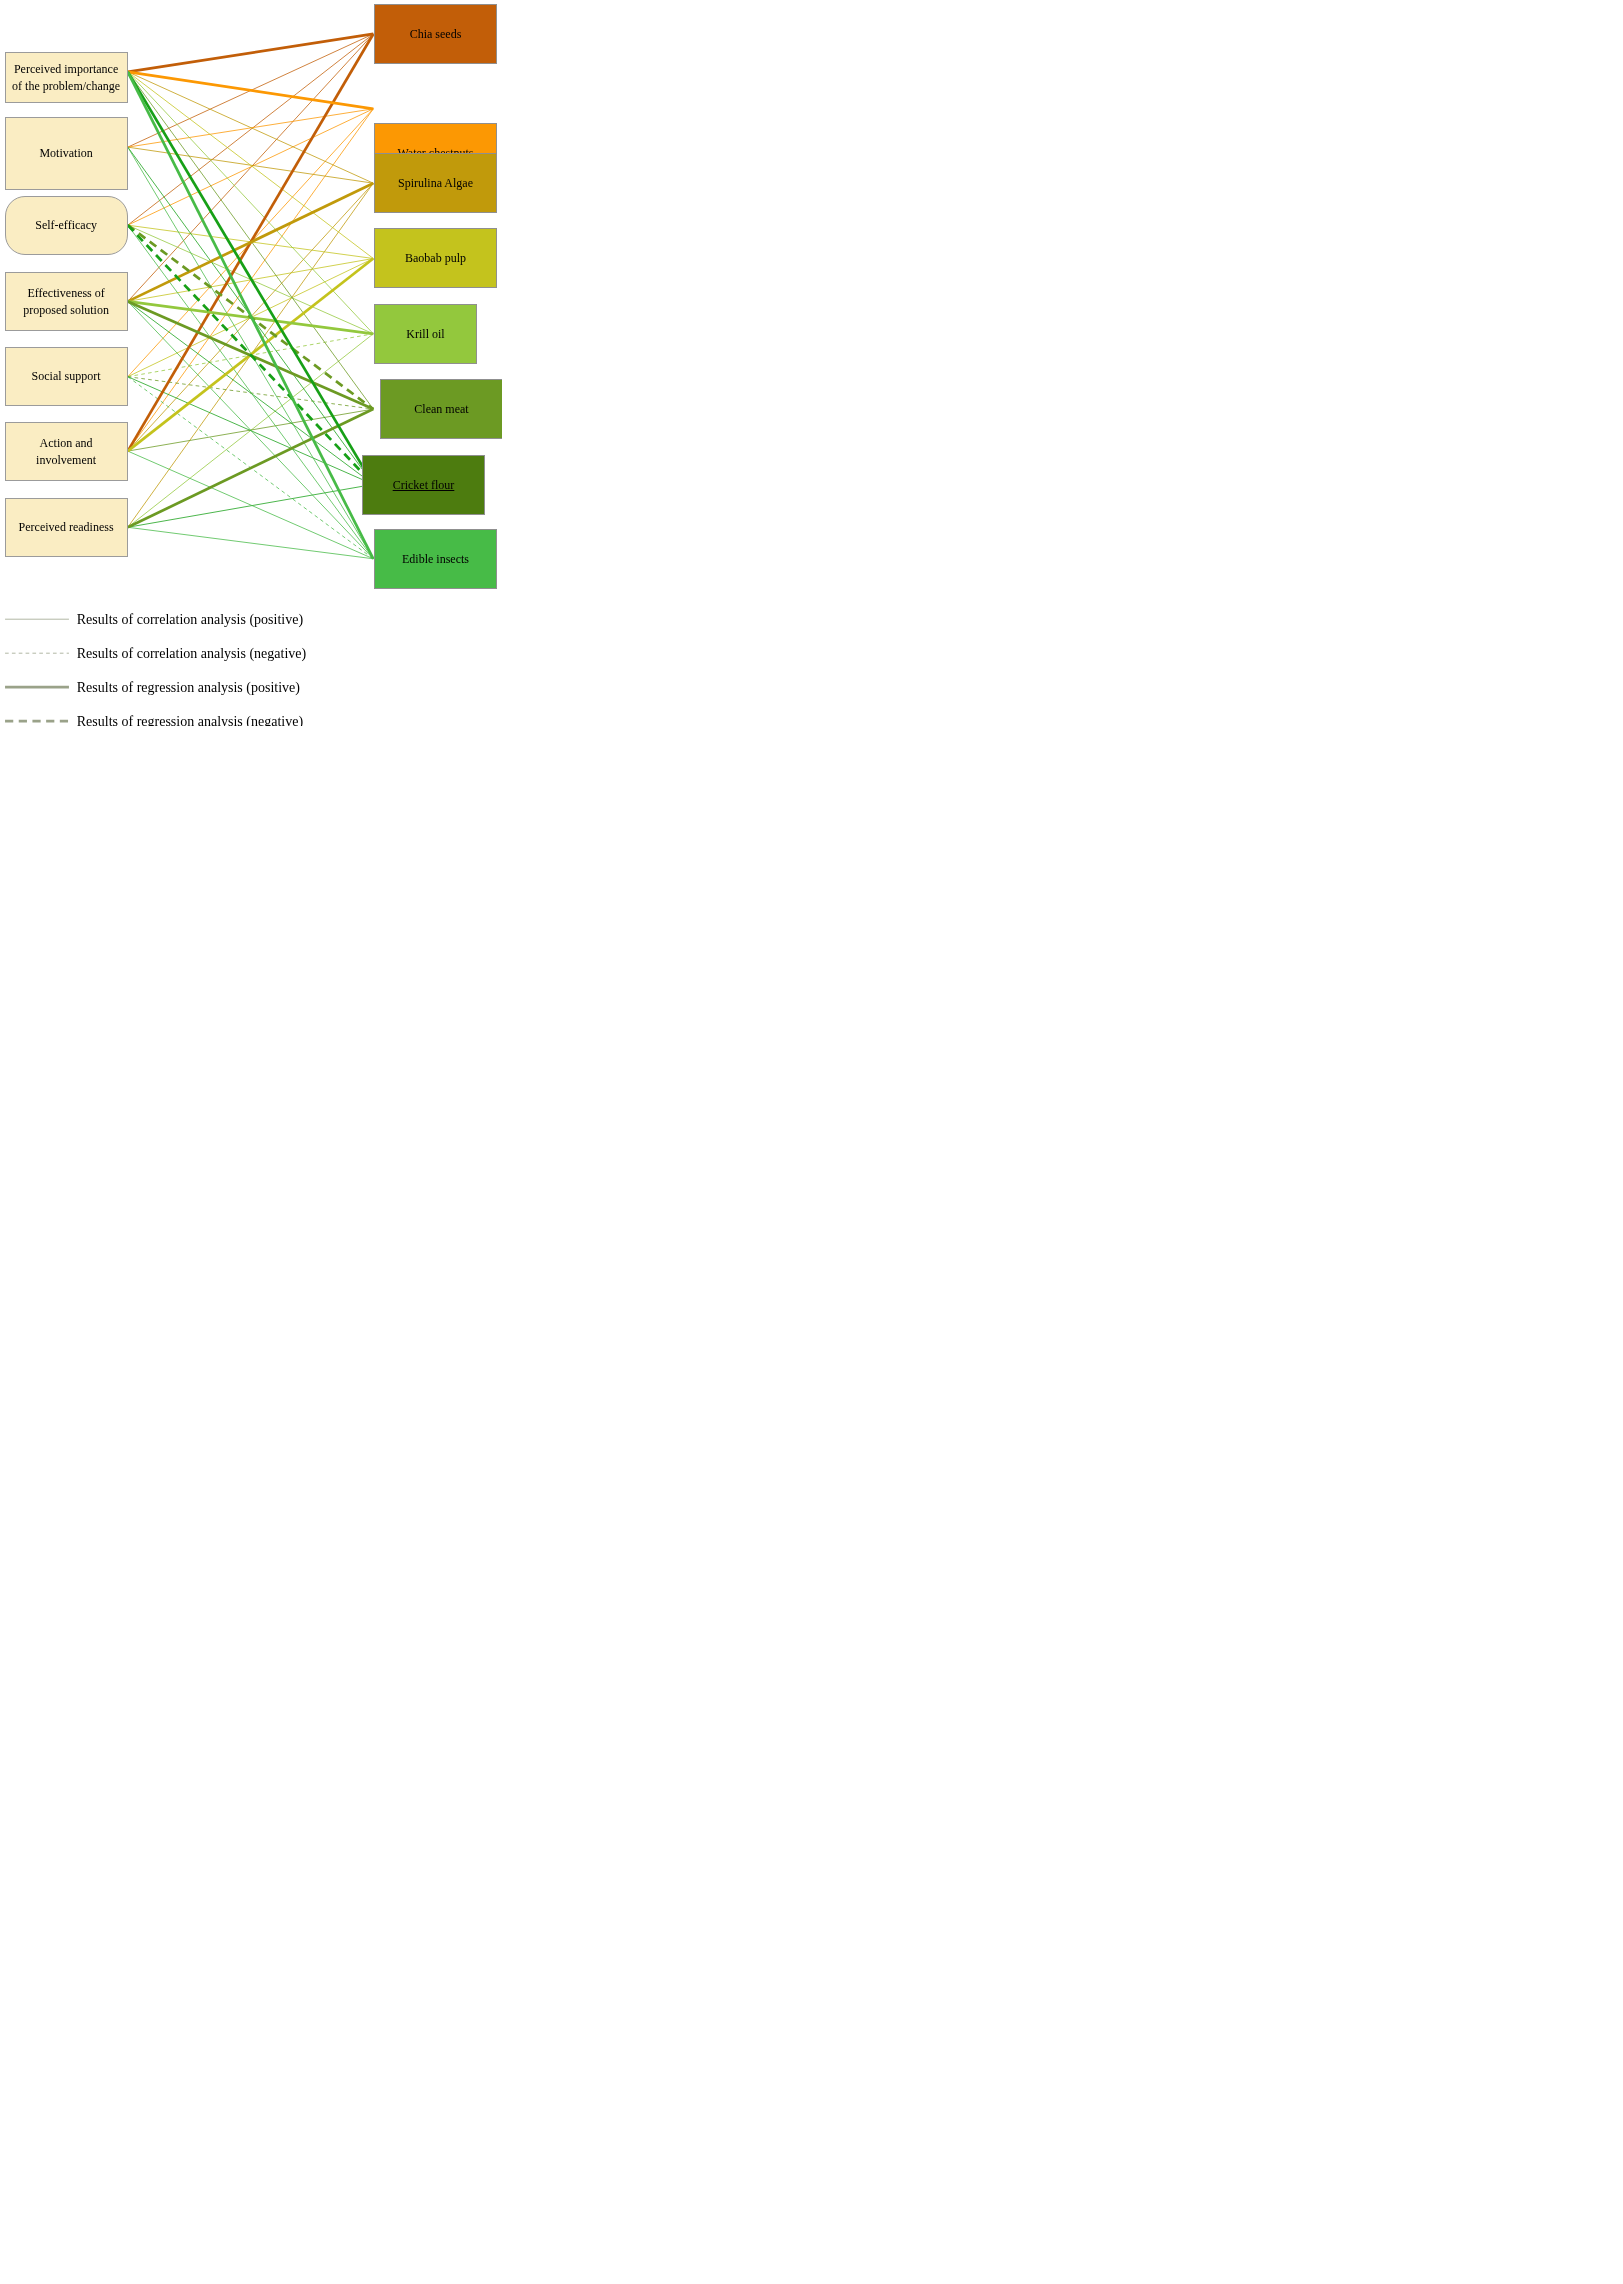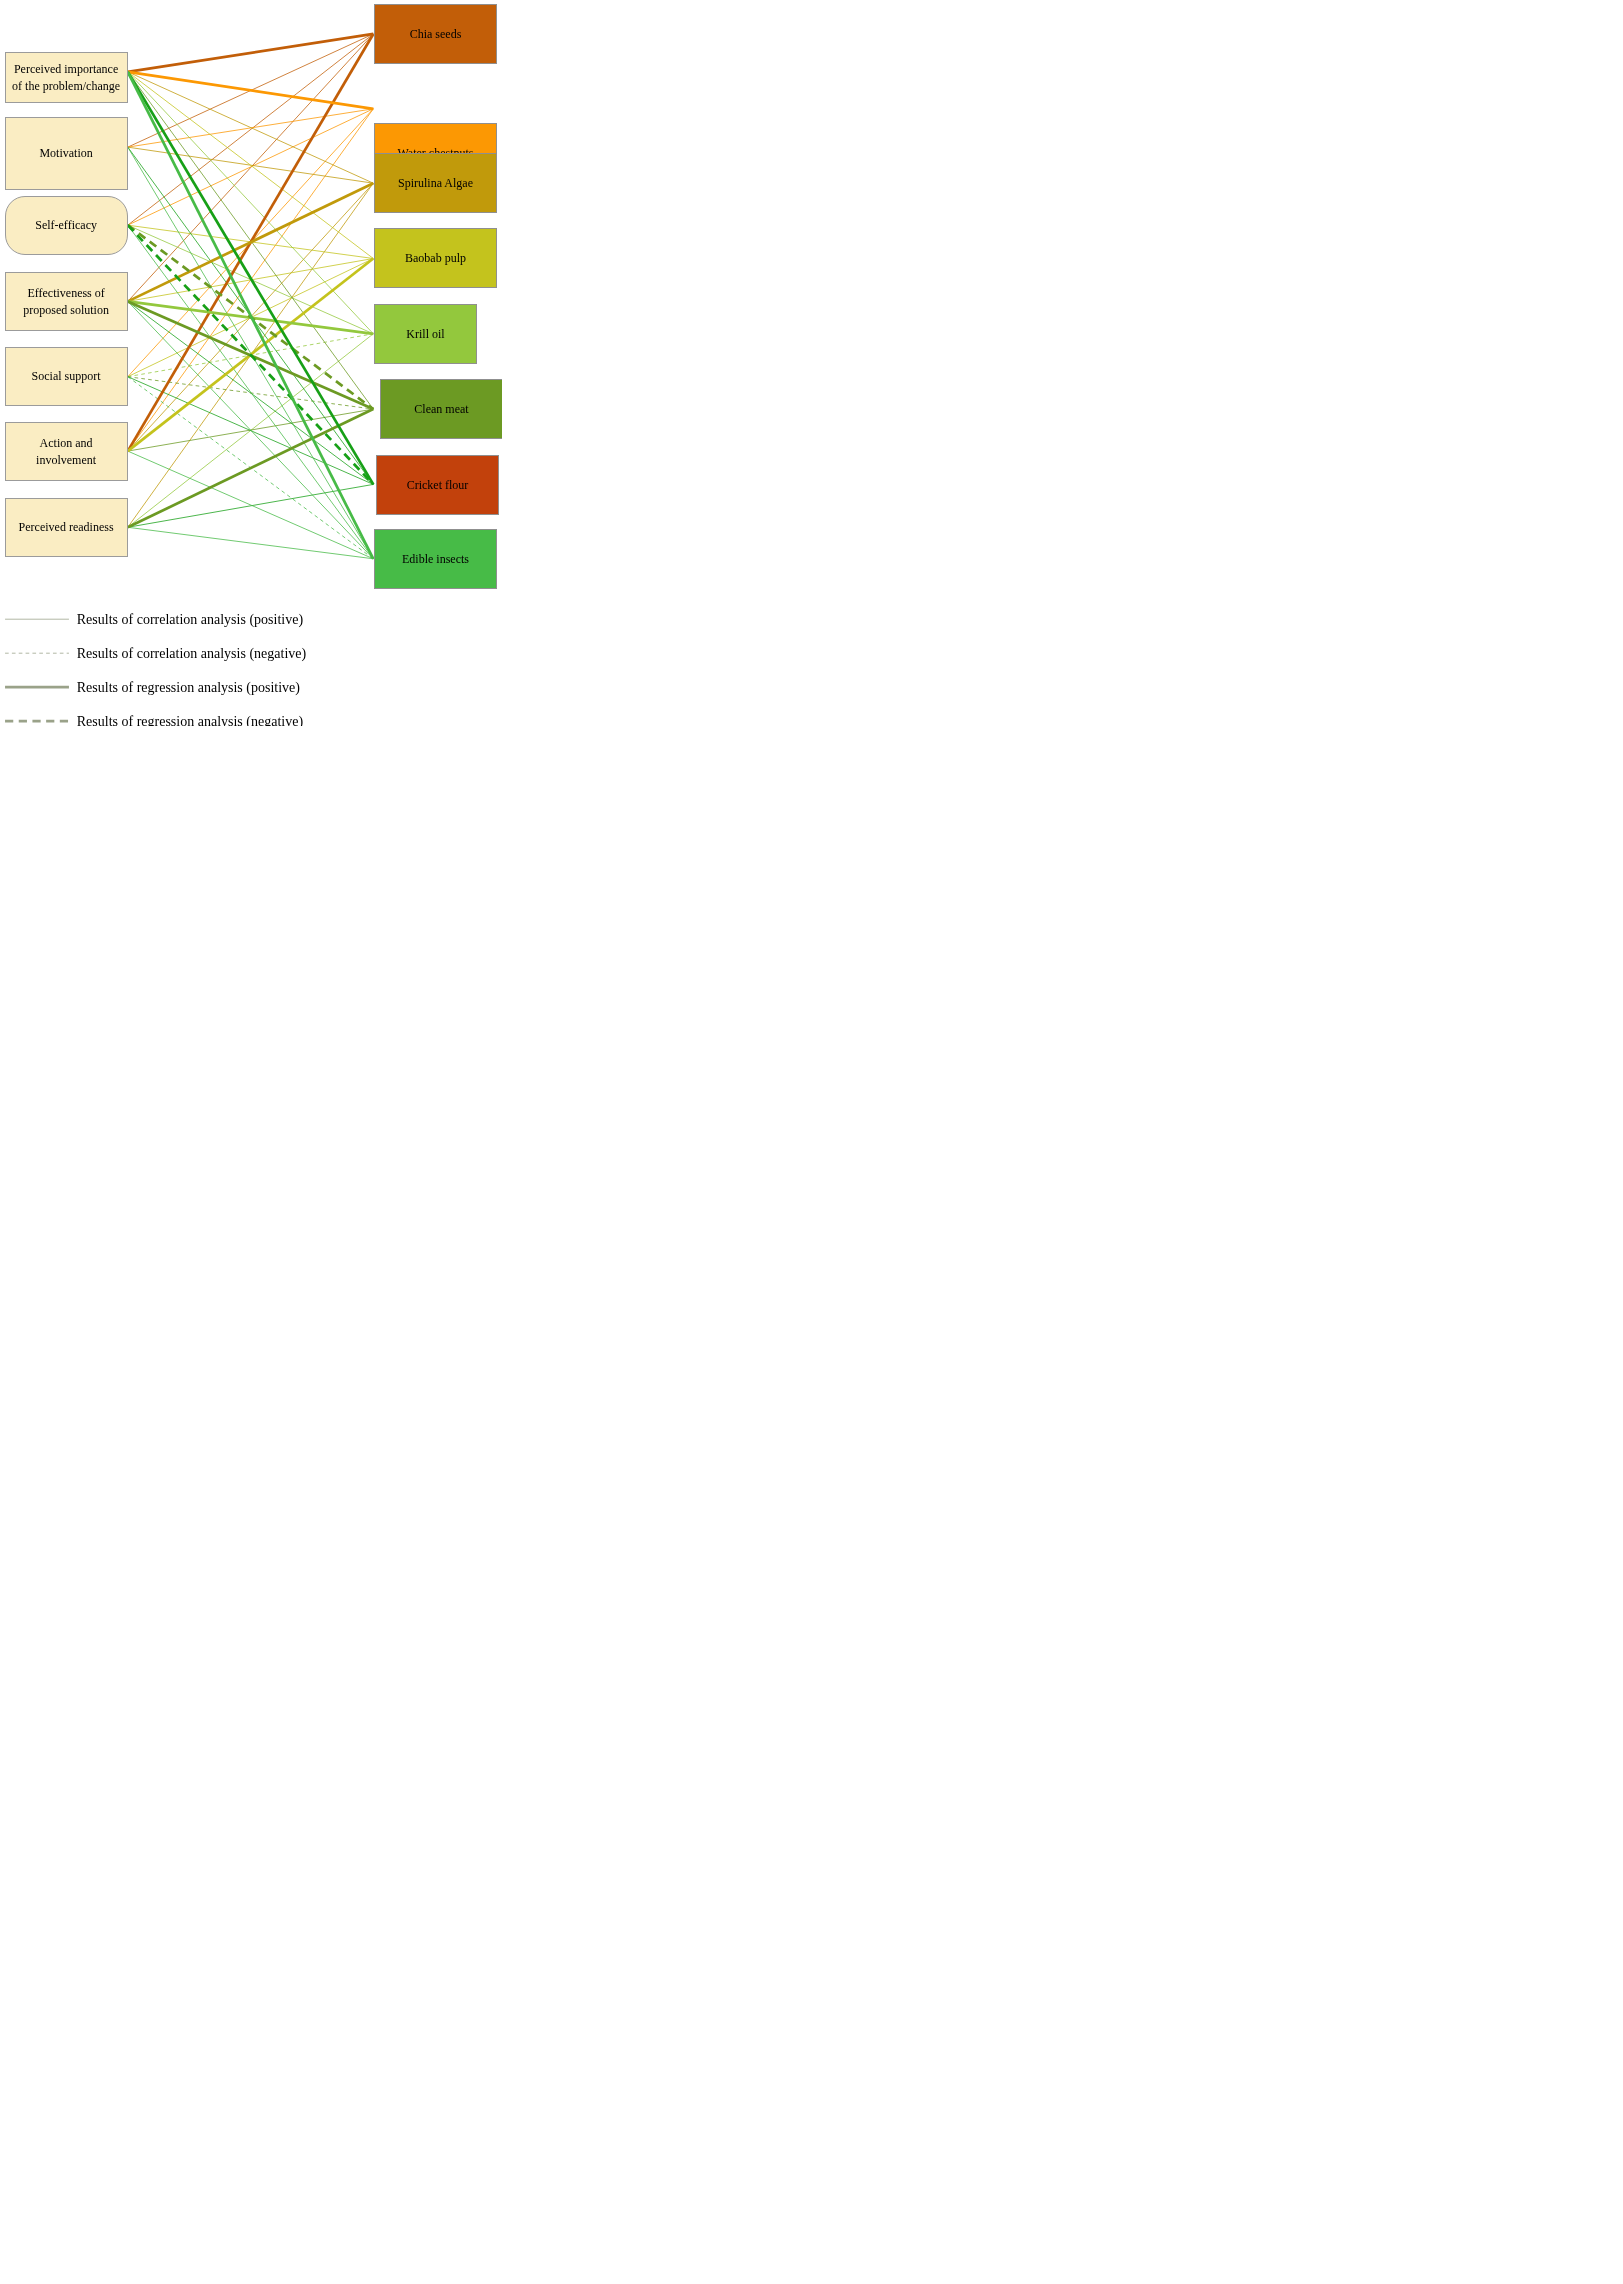--- a/index.html
+++ b/index.html
@@ -115,21 +115,21 @@
       <div class="node factor-node" style="left: 4.6px; top: 422px; width: 123px; height: 59px;">Action and involvement</div>
       <div class="node factor-node" style="left: 4.6px; top: 498px; width: 123px; height: 59px;">Perceived readiness</div>
     </div>
   <div id="foods-col">
       <div class="node food-node" style="left: 374px; top: 3.7px; width: 123px; height: 60px; background: rgb(194, 94, 8);">Chia seeds</div>
       <div class="node food-node" style="left: 374px; top: 79px; width: 123px; height: 60px; background: rgb(252, 152, 3); margin-top: 44px;">Water chestnuts</div>
       <div class="node food-node" style="left: 374px; top: 153px; width: 123px; height: 60px; background: rgb(193, 154, 11);">Spirulina Algae</div>
       <div class="node food-node" style="left: 374px; top: 228px; width: 123px; height: 60px; background: rgb(196, 195, 29);">Baobab pulp</div>
       <div class="node food-node" style="left: 374px; top: 304px; width: 103px; height: 60px; background: rgb(147, 200, 61);">Krill oil</div>
       <div class="node food-node" style="left: 380px; top: 379px; width: 123px; height: 60px; background: rgb(108, 154, 35);">Clean meat</div>
-      <div class="node food-node" style="left: 376px; top: 455px; width: 123px; height: 60px; background: #c2410c;">Cricket flour</div>
+      <div class="node food-node" style="left: 362px; top: 455px; width: 123px; height: 60px; background: #4d7c0f; text-decoration: underline;">Cricket flour</div>
       <div class="node food-node" style="left: 374px; top: 529px; width: 123px; height: 60px; background: rgb(71, 187, 71);">Edible insects</div>
     </div>
   <div id="legend">
       <div class="legend-row">
         <div class="legend-line"><svg width="64" height="6.4" viewBox="0 0 140 14">
             <line x1="0" y1="7" x2="140" y2="7" stroke="#9aa289" stroke-width="1.7"></line>
           </svg></div>
         <span class="legend-label">Results of correlation analysis (positive)</span>
       </div>
       <div class="legend-row">

